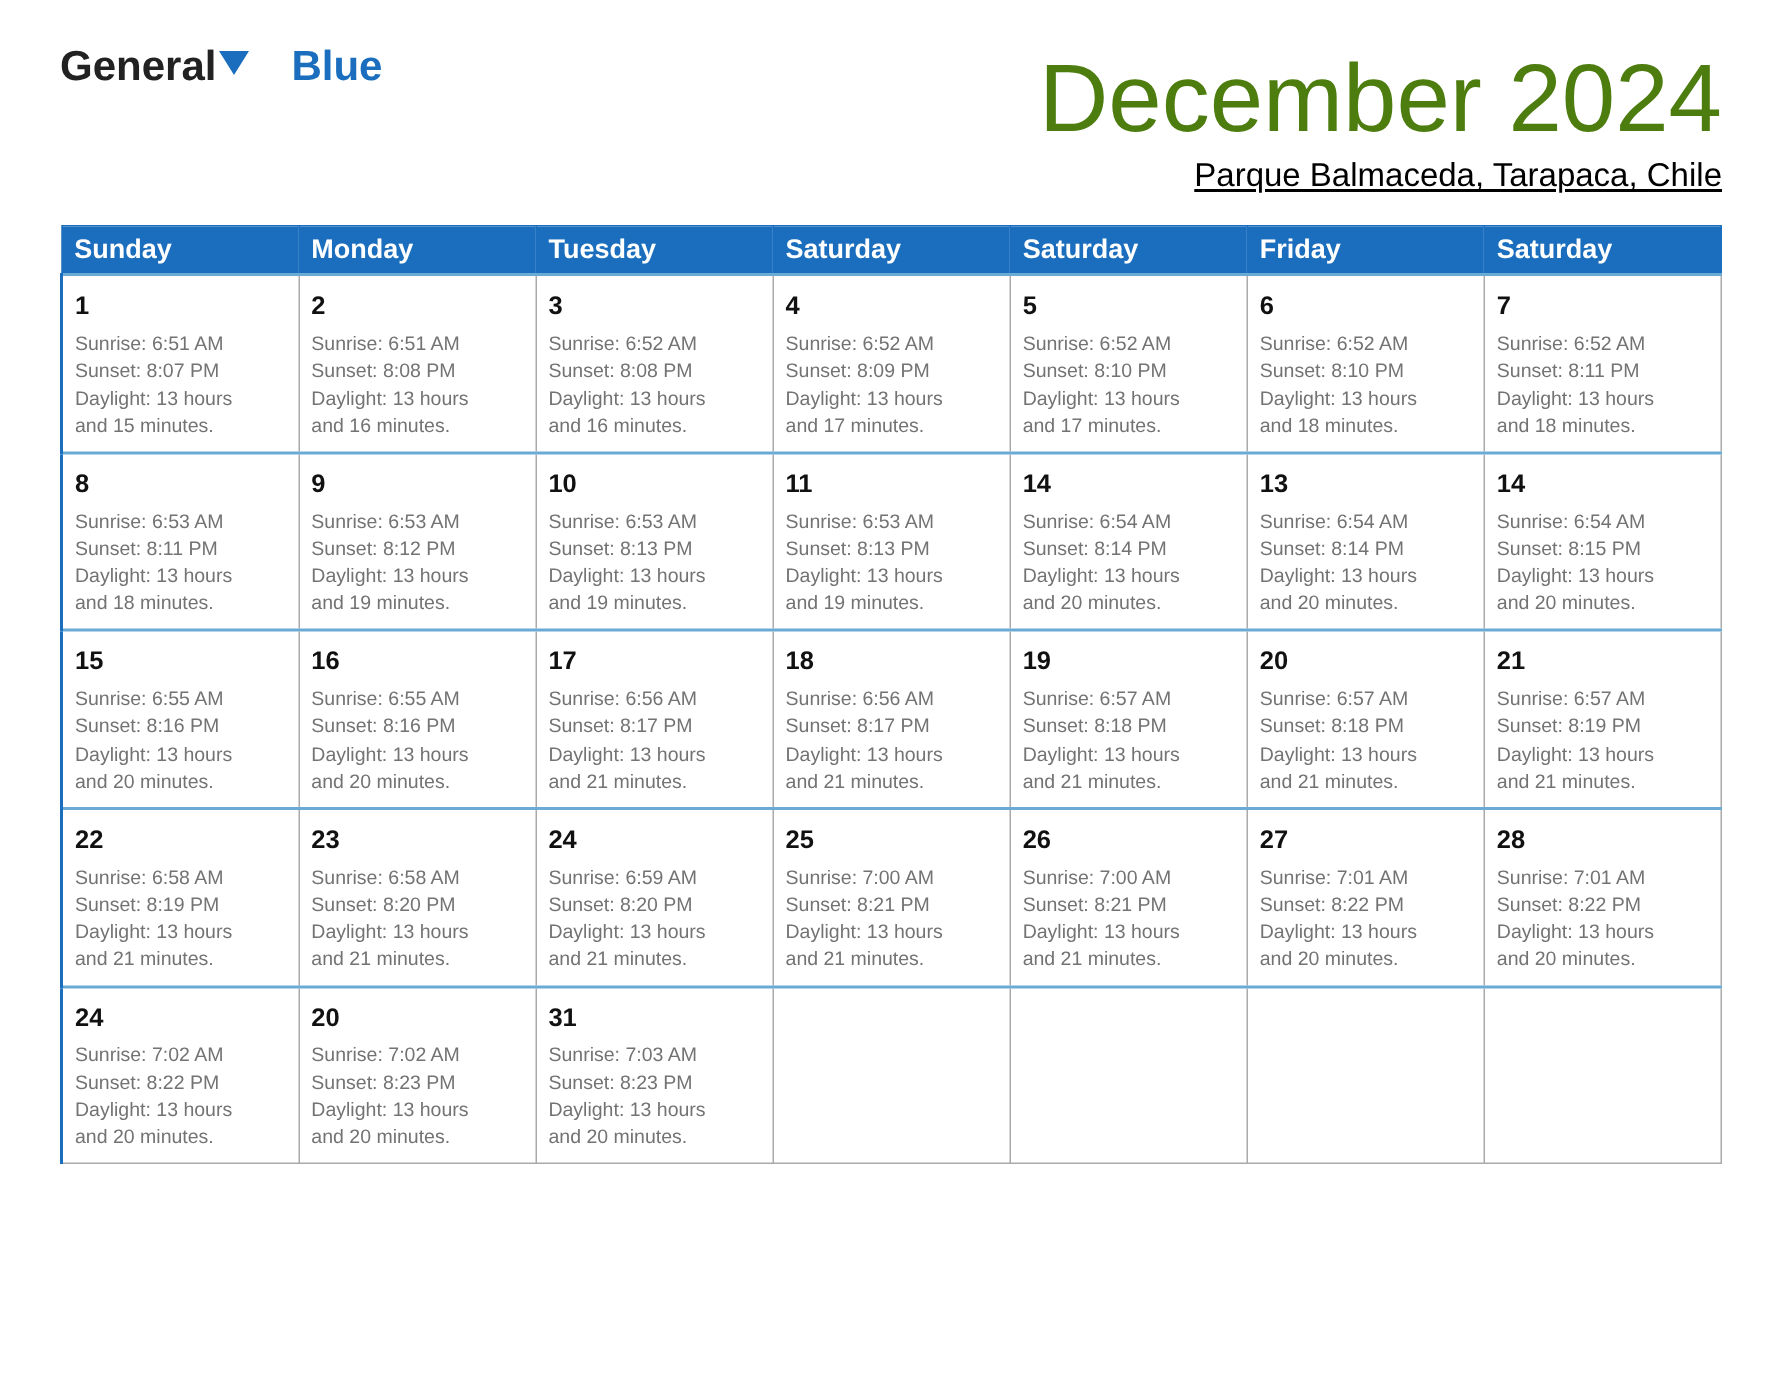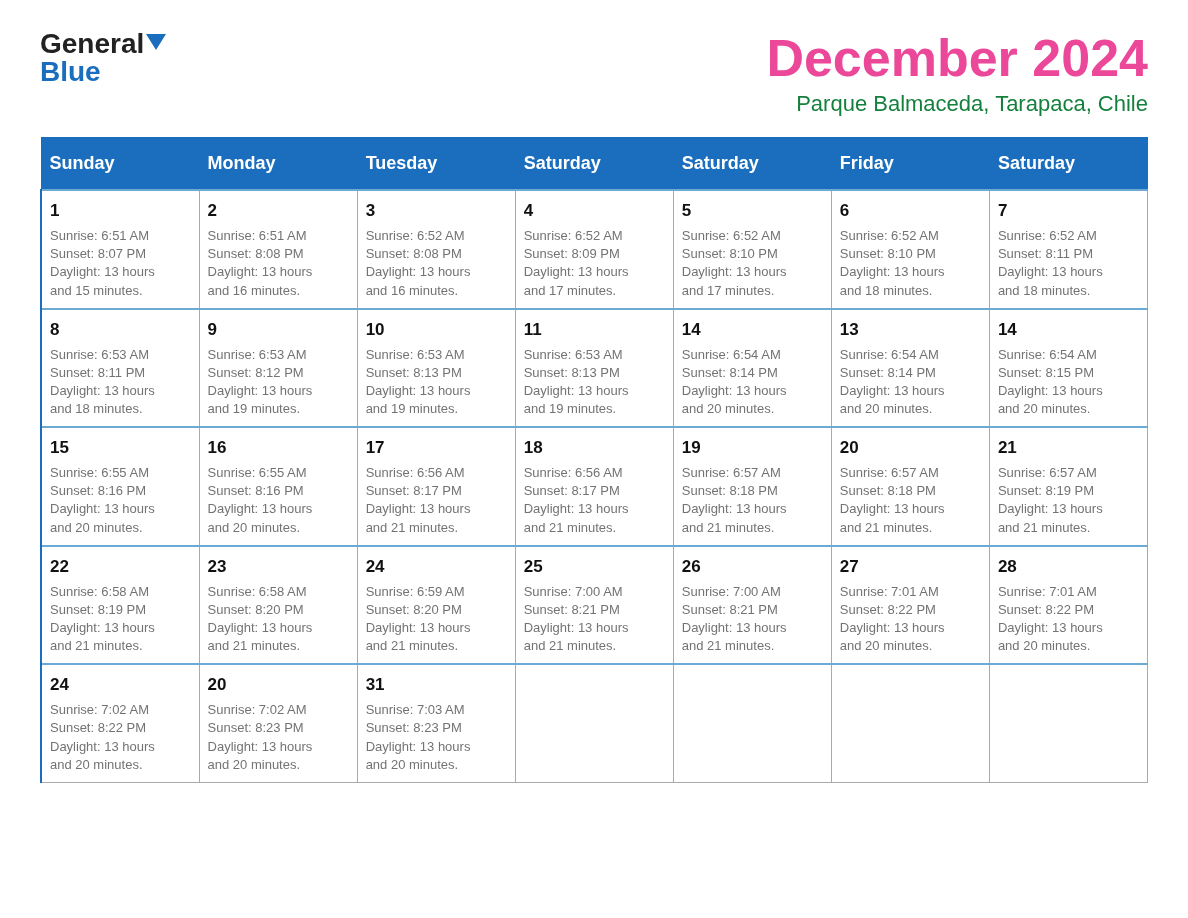--- a/index.html
+++ b/index.html
@@ -12,22 +12,23 @@
       min-height: 918px;
     }
     .header {
       display: flex;
       justify-content: space-between;
       align-items: flex-start;
       margin-bottom: 20px;
     }
     .logo {
       display: flex;
-      flex-direction: column;
+      flex-direction: row;
       align-items: flex-start;
+      gap: 28px;
     }
     .logo-text-general {
       font-size: 28px;
       font-weight: bold;
       color: #222;
       line-height: 1;
     }
     .logo-text-blue {
       font-size: 28px;
       font-weight: bold;
@@ -35,41 +36,42 @@
       line-height: 1;
     }
     .logo-row {
       display: flex;
       align-items: center;
     }
     .title-block {
       text-align: right;
     }
     .title-month {
-      font-size: 52px;
-      font-weight: bold;
-      color: #ec4899;
+      font-size: 64px;
+      font-weight: normal;
+      color: #4d7c0f;
       line-height: 1.1;
     }
     .title-location {
       font-size: 22px;
-      color: #15803d;
+      color: #000000;
       margin-top: 4px;
+      text-decoration: underline;
     }
     .calendar {
       width: 100%;
       border-collapse: collapse;
       table-layout: fixed;
     }
     .calendar th {
       background: #1a6ebd;
       color: #fff;
       font-size: 18px;
       font-weight: bold;
-      padding: 15px 8px;
+      padding: 5px 8px;
       text-align: left;
       border: 1px solid #1a6ebd;
     }
     .calendar td {
       vertical-align: top;
       border: 1px solid #aaa;
       padding: 8px;
       font-size: 13px;
       line-height: 1.4;
       height: 105px;

